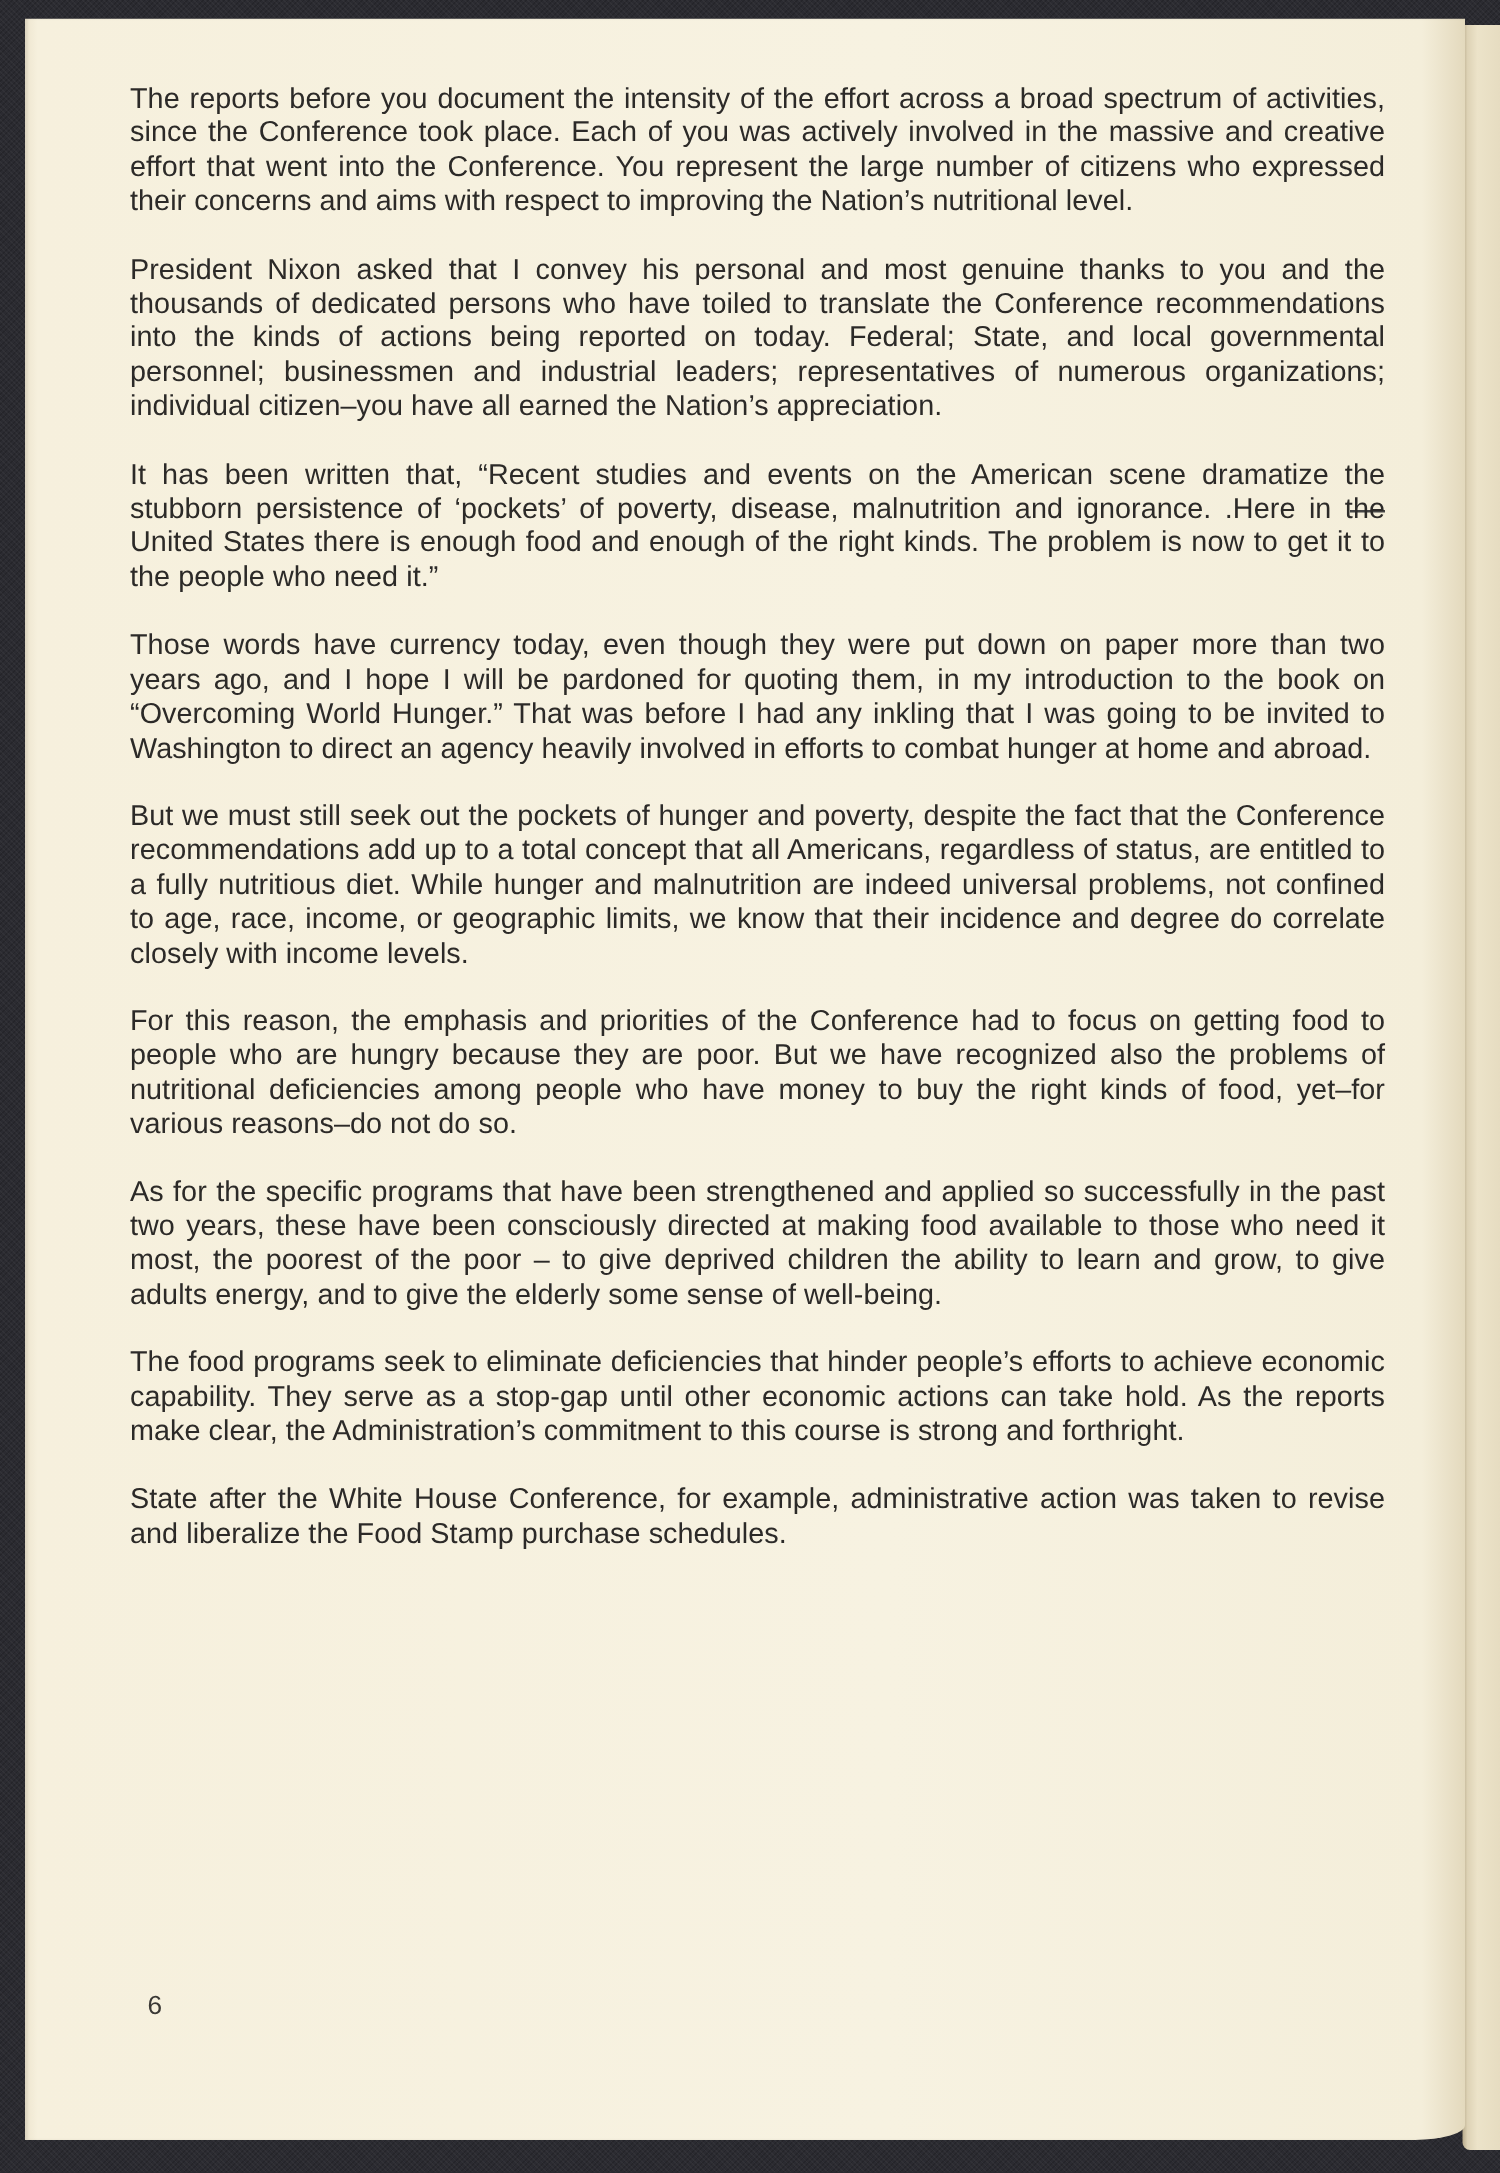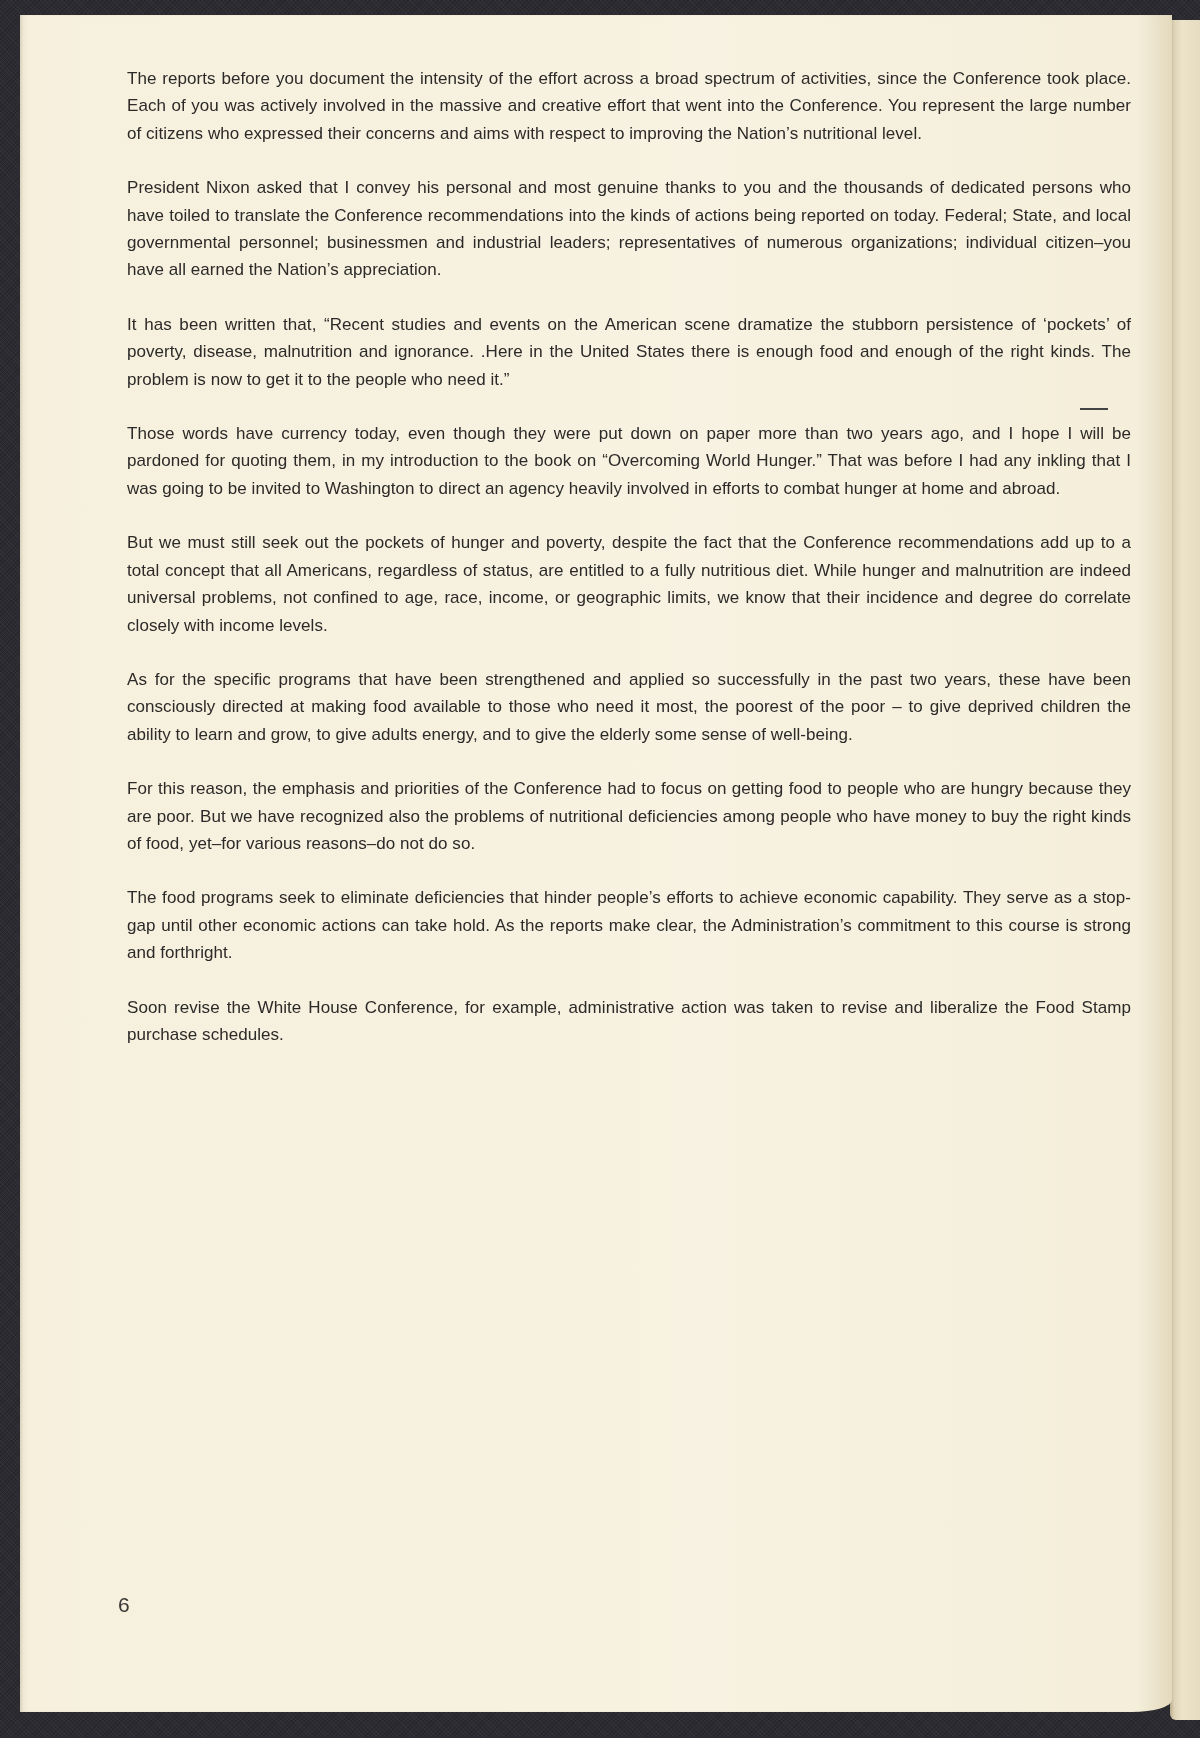--- a/index.html
+++ b/index.html
@@ -37,25 +37,25 @@
       left: 20px;
       top: 15px;
       width: 1152px;
       height: 1697px;
       background: linear-gradient(to right, #ede5cf 0px, #f6f0dd 10px, #f7f2e1 60%, #f4eeda 97%, #e3d9bd 100%);
       border-bottom-right-radius: 40px 12px;
       box-shadow: inset 2px 0 2px rgba(0,0,0,0.08);
     }
     .content {
       position: absolute;
-      left: 107px;
+      left: 84px;
       top: 50px;
       width: 1004px;
       color: #2c2a28;
-      font-size: 17px;
+      font-size: 23px;
       line-height: 27.4px;
       letter-spacing: 0.05px;
     }
     .para {
       margin: 0 0 27px 0;
       text-align: justify;
       text-align-last: left;
     }
     .page-number {
       position: absolute;
@@ -80,19 +80,19 @@
 <div class="next-page-edge"></div>
 
 <div class="page">
   <div class="ink-mark"></div>
   <div class="content">
     <p class="para">The reports before you document the intensity of the effort across a broad spectrum of activities, since the Conference took place. Each of you was actively involved in the massive and creative effort that went into the Conference. You represent the large number of citizens who expressed their concerns and aims with respect to improving the Nation’s nutritional level.</p>
     <p class="para">President Nixon asked that I convey his personal and most genuine thanks to you and the thousands of dedicated persons who have toiled to translate the Conference recommenda­tions into the kinds of actions being reported on today. Federal; State, and local governmental personnel; businessmen and industrial leaders; representatives of numerous organizations; individual citizen–you have all earned the Nation’s appreciation.</p>
     <p class="para">It has been written that, “Recent studies and events on the American scene dramatize the stubborn persistence of ‘pockets’ of poverty, disease, malnutrition and ignorance. .Here in the United States there is enough food and enough of the right kinds. The problem is now to get it to the people who need it.”</p>
     <p class="para">Those words have currency today, even though they were put down on paper more than two years ago, and I hope I will be pardoned for quoting them, in my introduction to the book on “Overcoming World Hunger.” That was before I had any inkling that I was going to be invited to Washington to direct an agency heavily involved in efforts to combat hunger at home and abroad.</p>
     <p class="para">But we must still seek out the pockets of hunger and poverty, despite the fact that the Conference recommendations add up to a total concept that all Americans, regardless of status, are entitled to a fully nutritious diet. While hunger and malnutrition are indeed universal problems, not confined to age, race, income, or geographic limits, we know that their incidence and degree do correlate closely with income levels.</p>
+    <p class="para">For this reason, the emphasis and priorities of the Conference had to focus on getting food to people who are hungry because they are poor. But we have recognized also the problems of nutritional deficiencies among people who have money to buy the right kinds of food, yet–for various reasons–do not do so.</p>
     <p class="para">As for the specific programs that have been strengthened and applied so successfully in the past two years, these have been consciously directed at making food available to those who need it most, the poorest of the poor – to give deprived children the ability to learn and grow, to give adults energy, and to give the elderly some sense of well-being.</p>
-    <p class="para">For this reason, the emphasis and priorities of the Conference had to focus on getting food to people who are hungry because they are poor. But we have recognized also the problems of nutritional deficiencies among people who have money to buy the right kinds of food, yet–for various reasons–do not do so.</p>
     <p class="para">The food programs seek to eliminate deficiencies that hinder people’s efforts to achieve economic capability. They serve as a stop-gap until other economic actions can take hold. As the reports make clear, the Administration’s commitment to this course is strong and forthright.</p>
-    <p class="para">Soon revise the White House Conference, for example, administrative action was taken to revise and liberalize the Food Stamp purchase schedules.</p>
+    <p class="para">State after the White House Conference, for example, administrative action was taken to revise and liberalize the Food Stamp purchase schedules.</p>
   </div>
   <div class="page-number">6</div>
 </div>
 
 </body></html>

